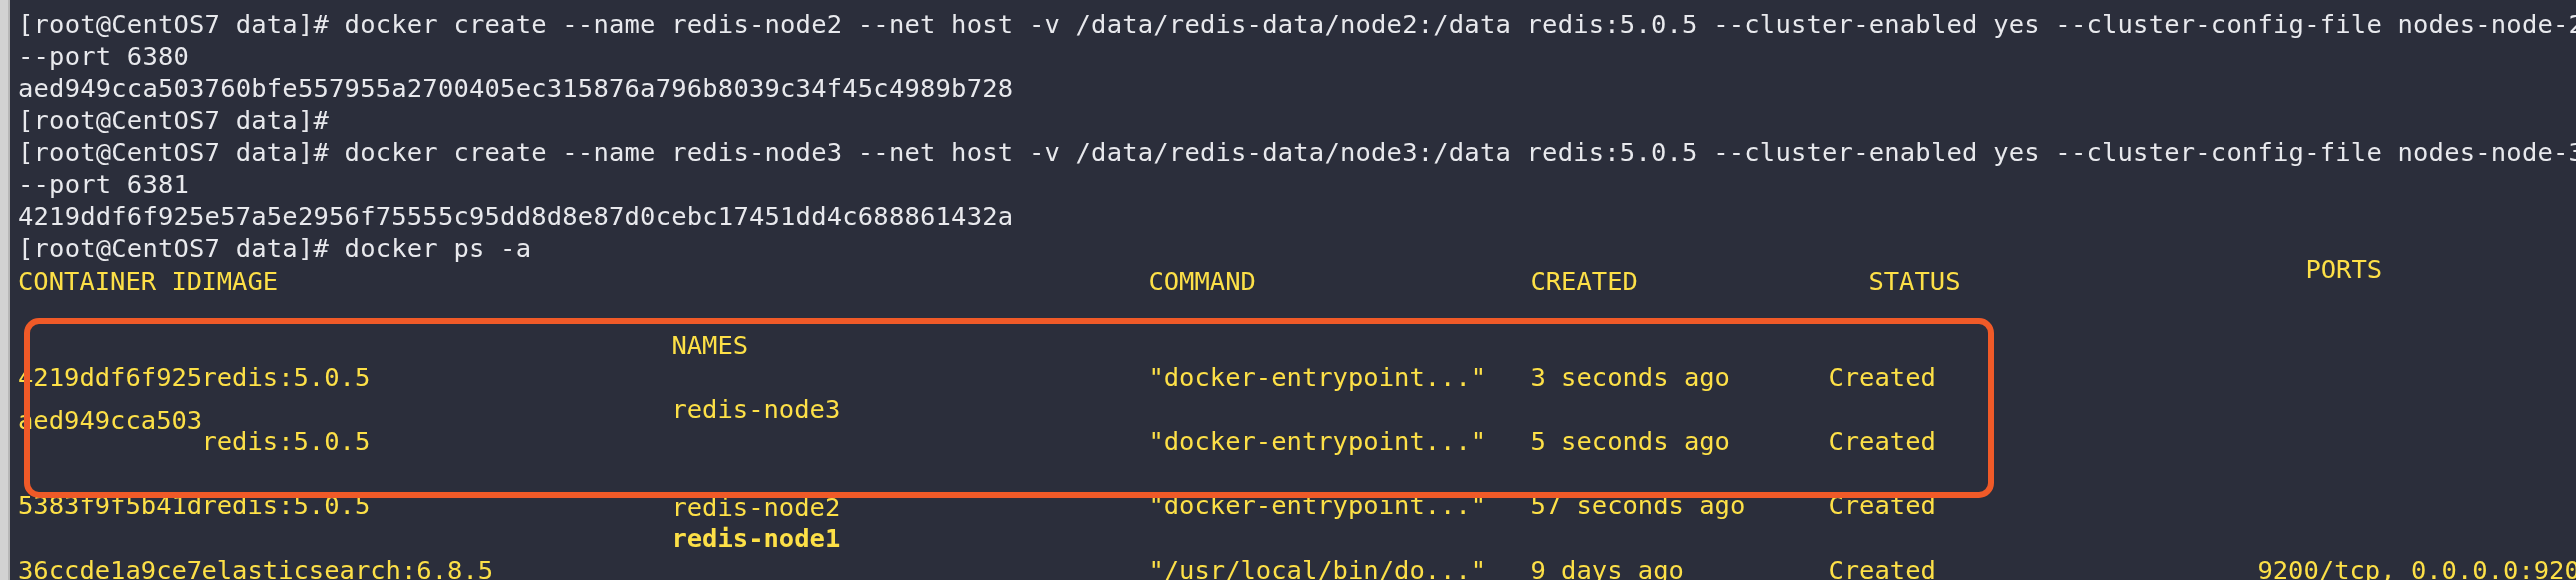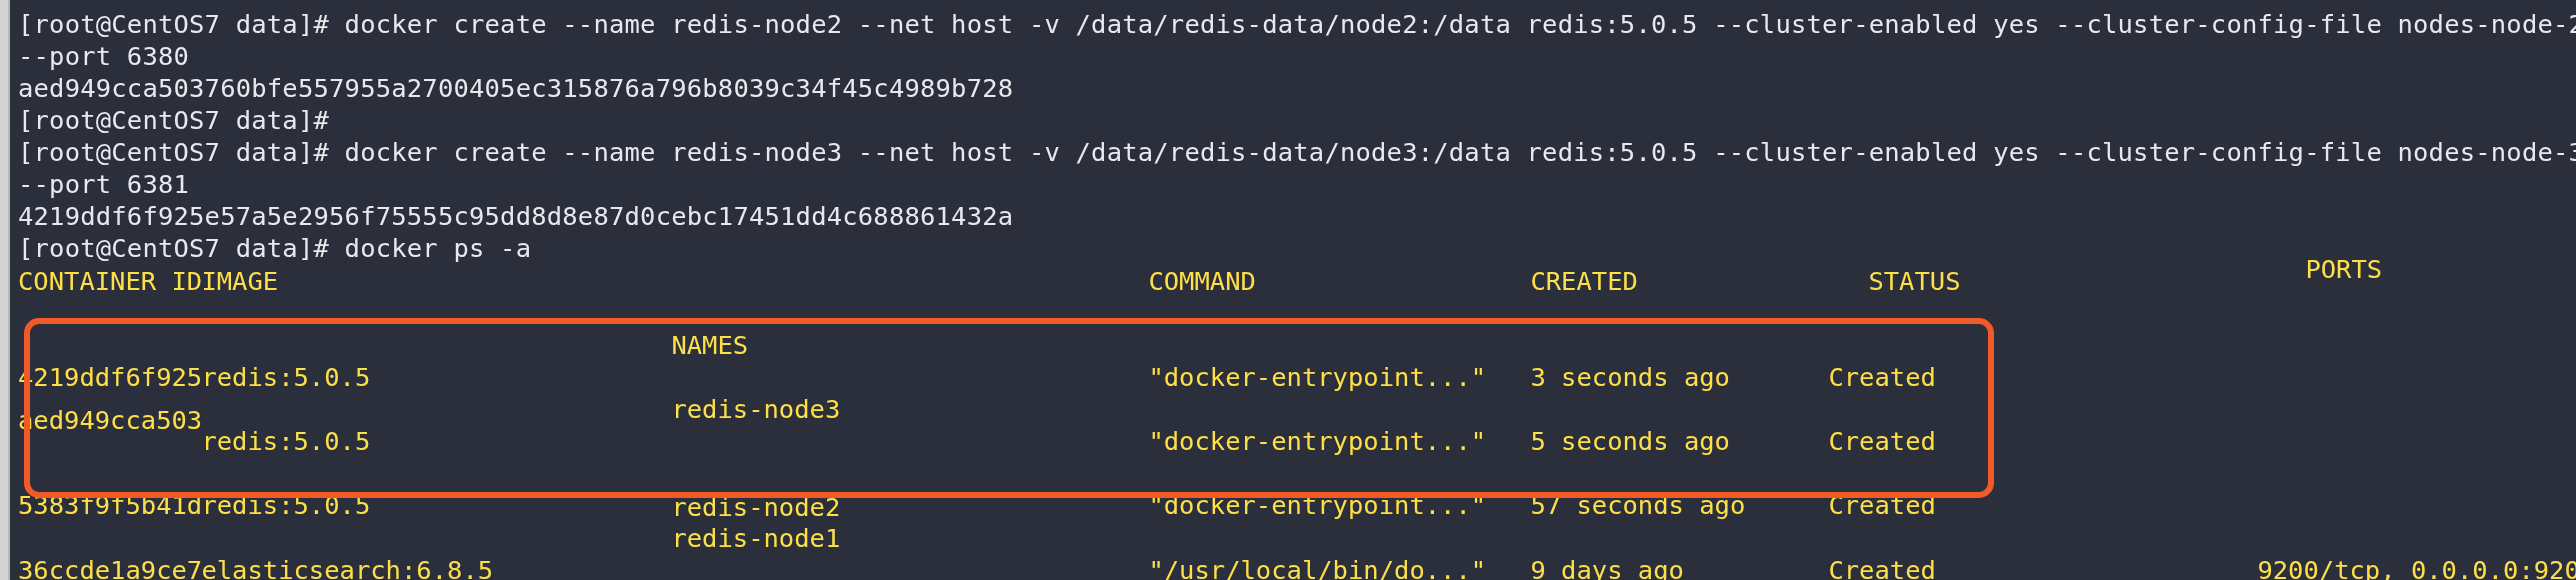--- a/index.html
+++ b/index.html
@@ -116,21 +116,21 @@
           <span class="cells col-created" style="top: 425px;">5 seconds ago</span>
           <span class="cells col-status" style="top: 425px;">Created</span>
           <span class="cells col-names" style="top: 457px; margin-top: 34px;">redis-node2</span>
         </div>
         <div>
           <span class="cells col-id" style="top: 489px;">5383f9f5b41d</span>
           <span class="cells col-image" style="top: 489px;">redis:5.0.5</span>
           <span class="cells col-command" style="top: 489px;">"docker-entrypoint..."</span>
           <span class="cells col-created" style="top: 489px;">57 seconds ago</span>
           <span class="cells col-status" style="top: 489px;">Created</span>
-          <span class="cells col-names" style="top: 522px;">redis-node1</span>
+          <span class="cells col-names" style="top: 522px; font-weight: bold;">redis-node1</span>
         </div>
         <div>
           <span class="cells col-id" style="top: 554px;">36ccde1a9ce7</span>
           <span class="cells col-image" style="top: 554px;">elasticsearch:6.8.5</span>
           <span class="cells col-command" style="top: 554px;">"/usr/local/bin/do..."</span>
           <span class="cells col-created" style="top: 554px;">9 days ago</span>
           <span class="cells col-status" style="top: 554px;">Created</span>
           <span class="cells col-ports" style="top: 554px;">9200/tcp, 0.0.0.0:9202-&gt;</span>
         </div>
       </div>

